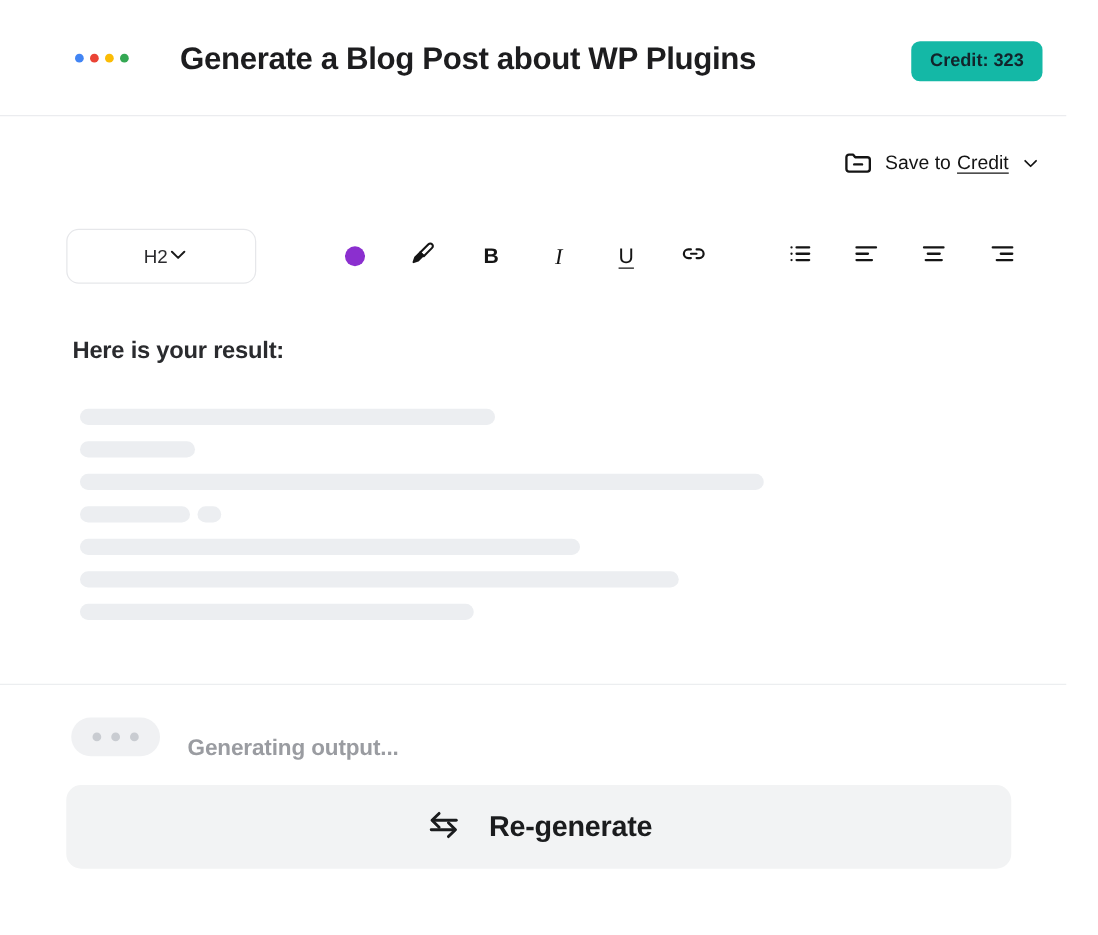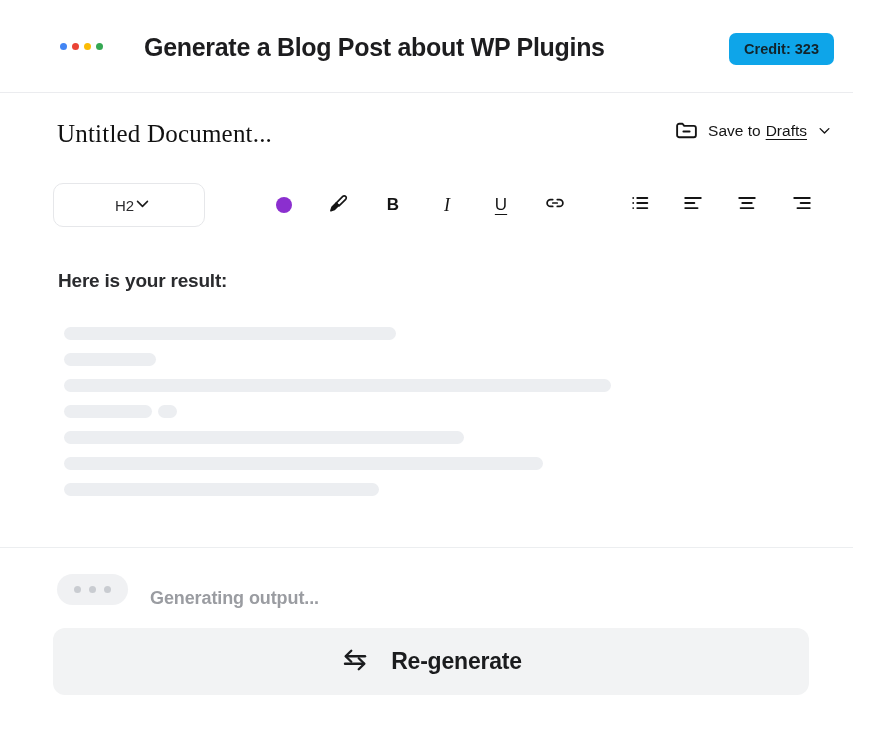--- a/index.html
+++ b/index.html
@@ -51,21 +51,21 @@
     font-weight: 700;
     color: #1d1d1f;
     letter-spacing: -0.3px;
     white-space: nowrap;
     margin-left: 16px;
   }
   .credit-badge {
     position: absolute;
     right: 44px;
     top: 33px;
-    background: #0ea5e9;
+    background: #14b8a6;
     color: #12242b;
     font-size: 14.5px;
     font-weight: 700;
     padding: 8px 15px;
     border-radius: 7px;
     white-space: nowrap;
   }
 
   
   .doc-title {
@@ -247,32 +247,31 @@
     <i style="background:#4285f4"></i>
     <i style="background:#ea4335"></i>
     <i style="background:#fbbc05"></i>
     <i style="background:#34a853"></i>
   </div>
 
   <div class="app-title">Generate a Blog Post about WP Plugins</div>
 
   <div class="credit-badge">Credit: 323</div>
 
-  <div class="doc-title">Untitled Document...</div>
 
   <div class="save-to">
     <span class="folder-ico">
       <svg width="25" height="25" viewBox="0 0 24 24" fill="none" stroke="#141414" stroke-width="1.8" stroke-linecap="round" stroke-linejoin="round">
         <path d="M3 7.5a2 2 0 0 1 2-2h3.2l1.6 2H19a2 2 0 0 1 2 2v7a2 2 0 0 1-2 2H5a2 2 0 0 1-2-2z"></path>
         <line x1="9" y1="13" x2="15" y2="13"></line>
       </svg>
     </span>
     <span class="lbl">
       <span>Save to</span>
-      <span class="drafts">Drafts</span>
+      <span class="drafts">Credit</span>
     </span>
     <span class="chev">
       <svg width="15" height="15" viewBox="0 0 24 24" fill="none" stroke="#141414" stroke-width="2.2" stroke-linecap="round" stroke-linejoin="round">
         <polyline points="5 9 12 16 19 9"></polyline>
       </svg>
     </span>
   </div>
 
   <div class="toolbar">
 

